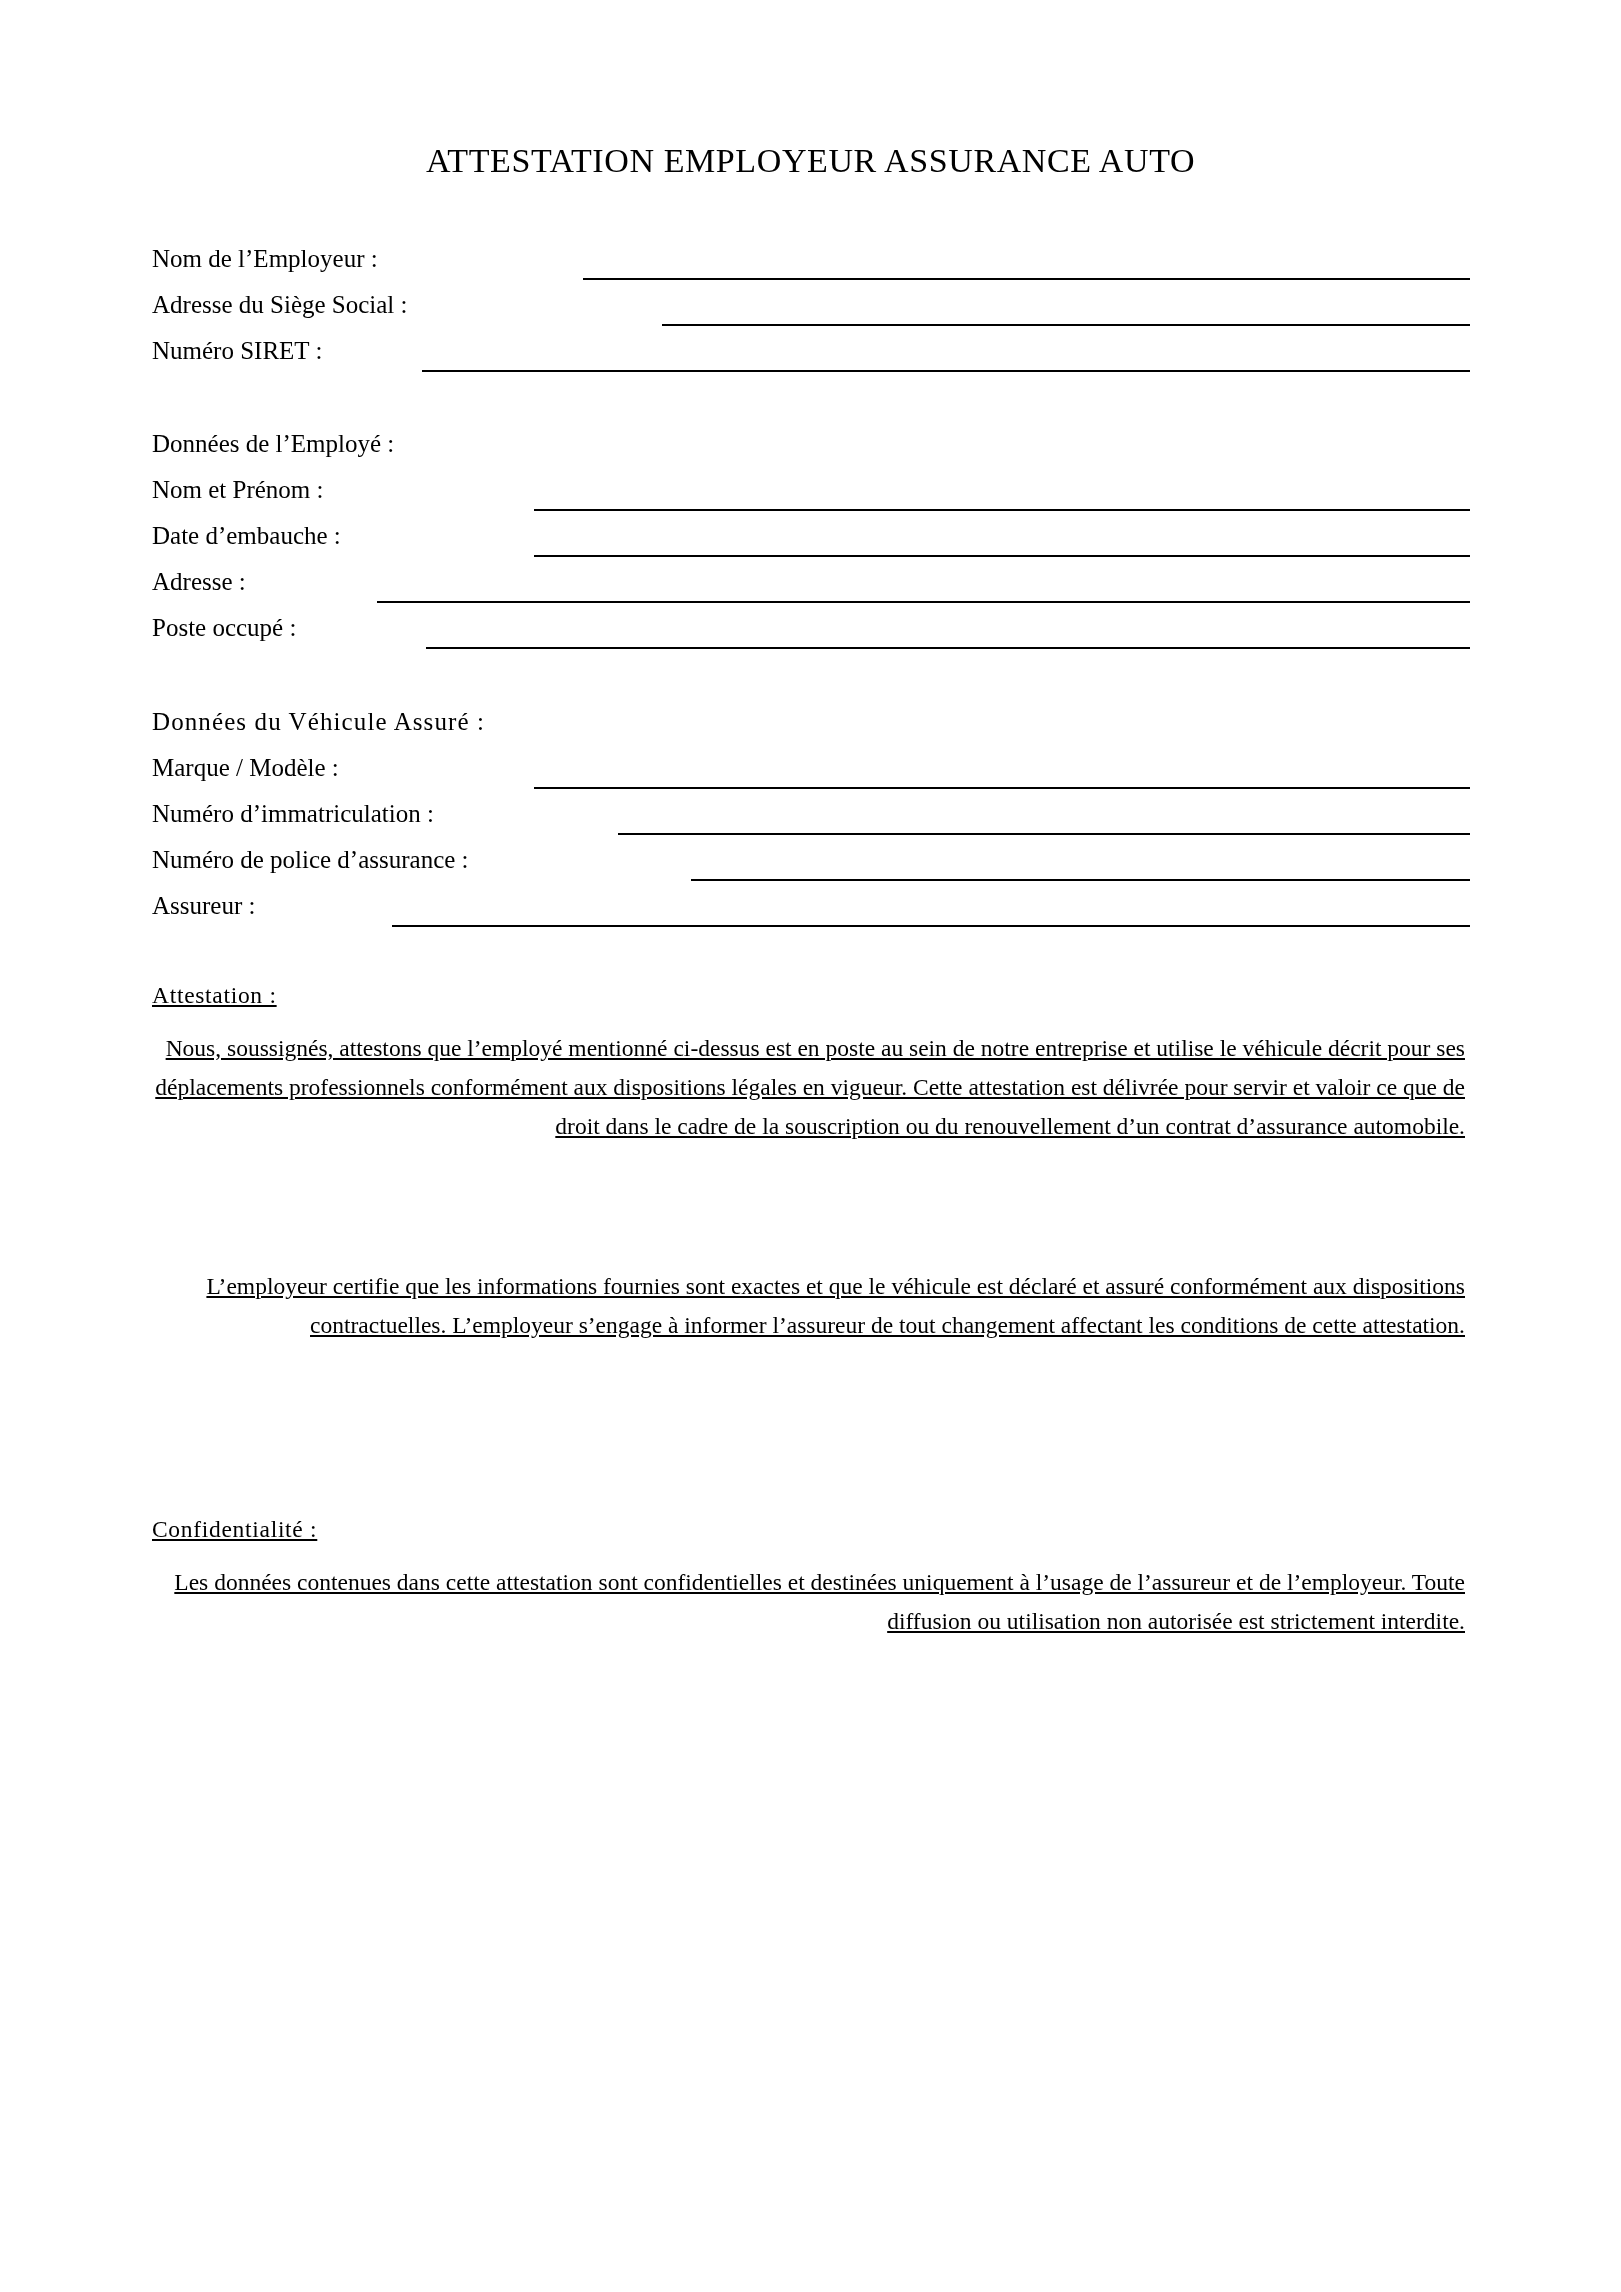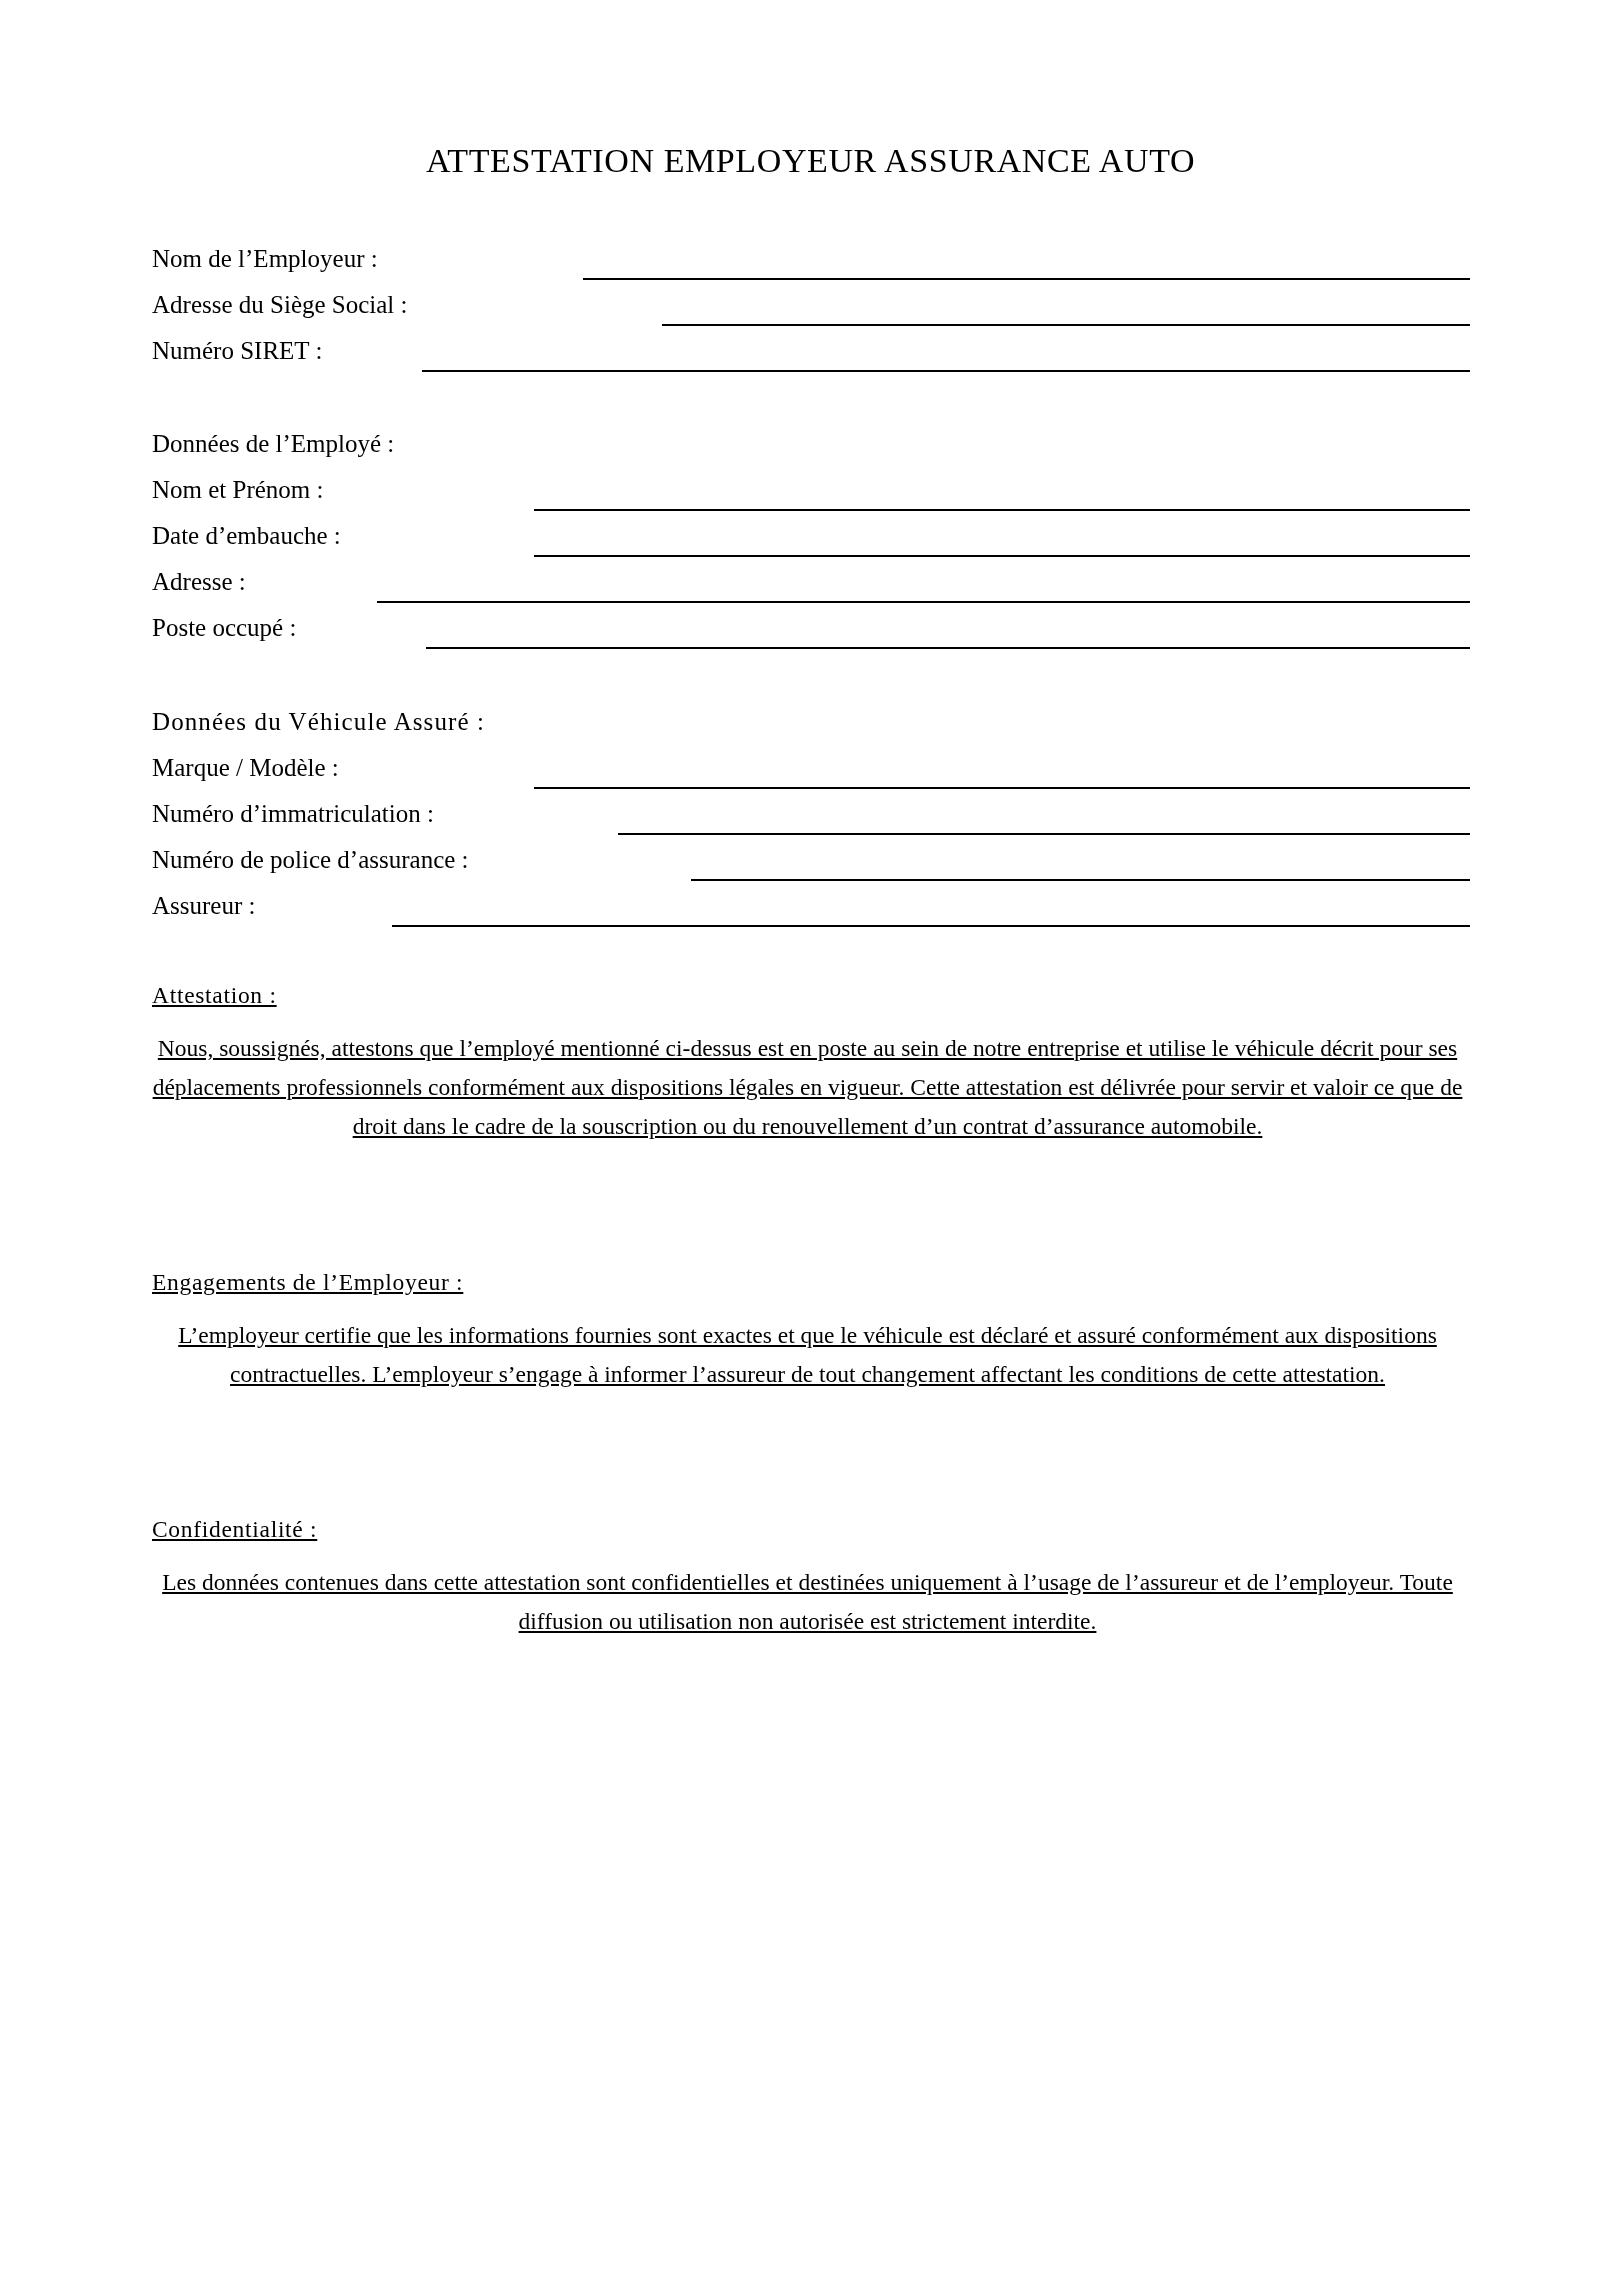--- a/index.html
+++ b/index.html
@@ -95,21 +95,21 @@
     letter-spacing: 0.7px;
     white-space: nowrap;
     font-weight: 400;
   }
   .section-heading.wide { letter-spacing: 1.3px; }
 
   .section-body {
     font-size: 23.5px;
     line-height: 39px;
     margin: 0;
-    text-align: center;
+    text-align: right;
   }
 </style>
 </head>
 <body>
 
 <div class="page">
 
   <h1 class="doc-title">ATTESTATION EMPLOYEUR ASSURANCE AUTO</h1>
 
   <div class="form-block" id="form-employer">
@@ -182,21 +182,20 @@
     </div>
 
   </div>
 
   <div class="section" id="sec-attestation">
     <h2 class="section-heading">Attestation :</h2>
     <p class="section-body">Nous, soussignés, attestons que l’employé mentionné ci-dessus est en poste au sein de notre entreprise et utilise le véhicule décrit pour ses déplacements professionnels conformément aux dispositions légales en vigueur. Cette attestation est délivrée pour servir et valoir ce que de droit dans le cadre de la souscription ou du renouvellement d’un contrat d’assurance automobile.</p>
   </div>
 
   <div class="section" id="sec-engagements">
-    <h2 class="section-heading">Engagements de l’Employeur :</h2>
     <p class="section-body">L’employeur certifie que les informations fournies sont exactes et que le véhicule est déclaré et assuré conformément aux dispositions contractuelles. L’employeur s’engage à informer l’assureur de tout changement affectant les conditions de cette attestation.</p>
   </div>
 
   <div class="section" id="sec-confident">
     <h2 class="section-heading">Confidentialité :</h2>
     <p class="section-body">Les données contenues dans cette attestation sont confidentielles et destinées uniquement à l’usage de l’assureur et de l’employeur. Toute diffusion ou utilisation non autorisée est strictement interdite.</p>
   </div>
 
 
 </div>

